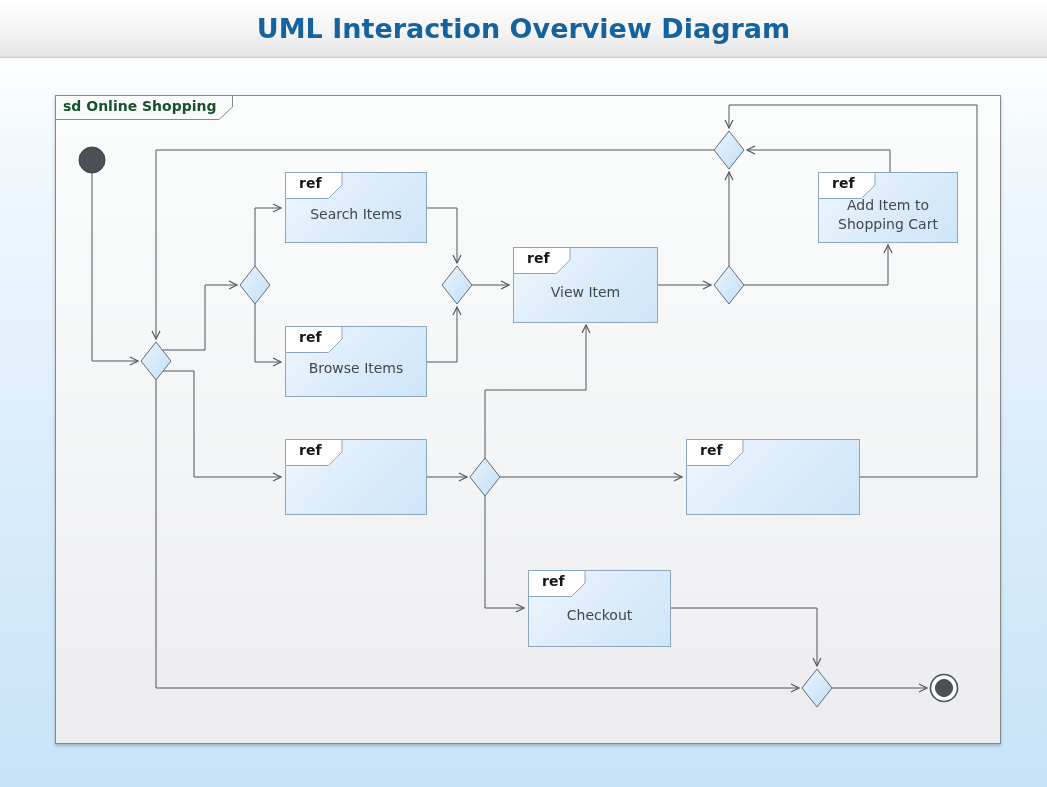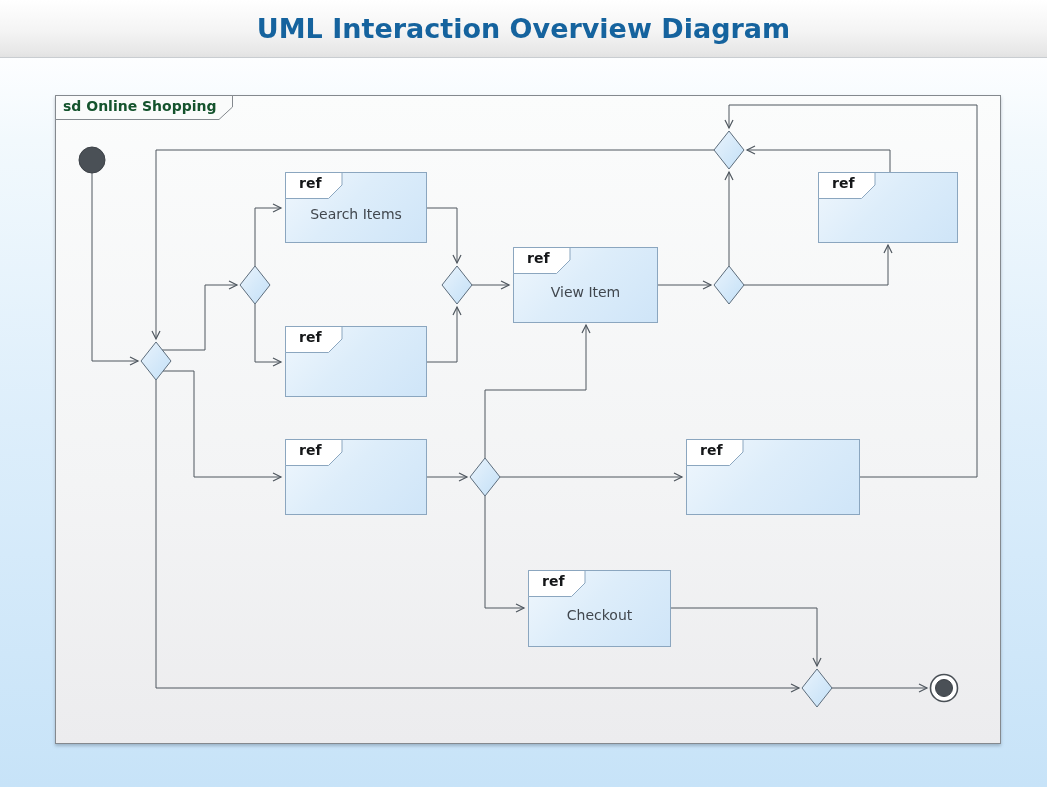--- a/index.html
+++ b/index.html
@@ -111,35 +111,37 @@
     </svg>
   <span class="tab-label">ref</span>
   <div class="refbox-label">Search Items</div>
 </div>
 
 <div class="refbox" style="left:285px;top:326px;width:142px;height:71px">
   <svg class="tab" width="58" height="27" viewBox="0 0 58 27">
     <path d="M0.5,0.5 H57 V13 L43.5,26.5 H0.5 Z"></path>
     </svg>
   <span class="tab-label">ref</span>
+  <div class="refbox-label">Browse Items</div>
 </div>
 
 <div class="refbox" style="left:513px;top:247px;width:145px;height:76px">
   <svg class="tab" width="58" height="27" viewBox="0 0 58 27">
     <path d="M0.5,0.5 H57 V13 L43.5,26.5 H0.5 Z"></path>
     </svg>
   <span class="tab-label">ref</span>
   <div class="refbox-label">View Item</div>
 </div>
 
 <div class="refbox" style="left:818px;top:172px;width:140px;height:71px">
   <svg class="tab" width="58" height="27" viewBox="0 0 58 27">
     <path d="M0.5,0.5 H57 V13 L43.5,26.5 H0.5 Z"></path>
     </svg>
   <span class="tab-label">ref</span>
+  <div class="refbox-label">Add Item to Shopping Cart</div>
 </div>
 
 <div class="refbox" style="left:285px;top:439px;width:142px;height:76px">
   <svg class="tab" width="58" height="27" viewBox="0 0 58 27">
     <path d="M0.5,0.5 H57 V13 L43.5,26.5 H0.5 Z"></path>
     </svg>
   <span class="tab-label">ref</span>
 </div>
 
 <div class="refbox" style="left:686px;top:439px;width:174px;height:76px">

